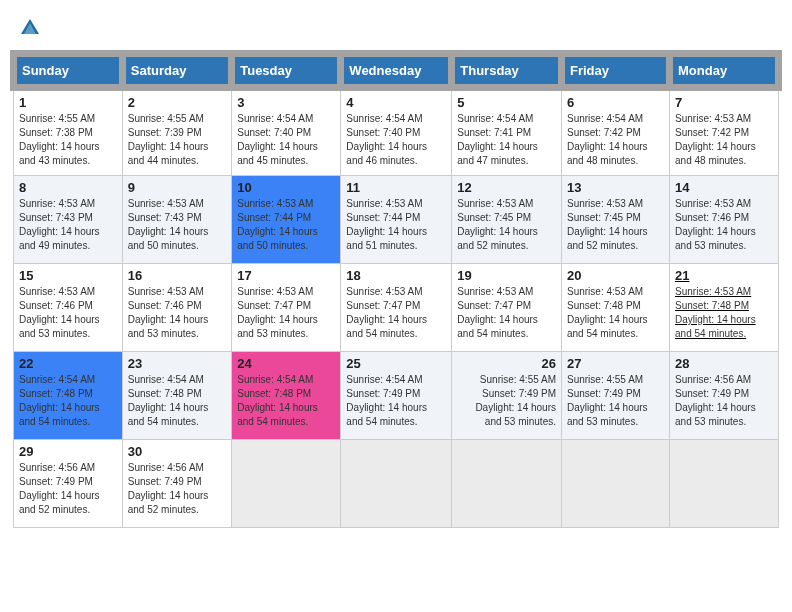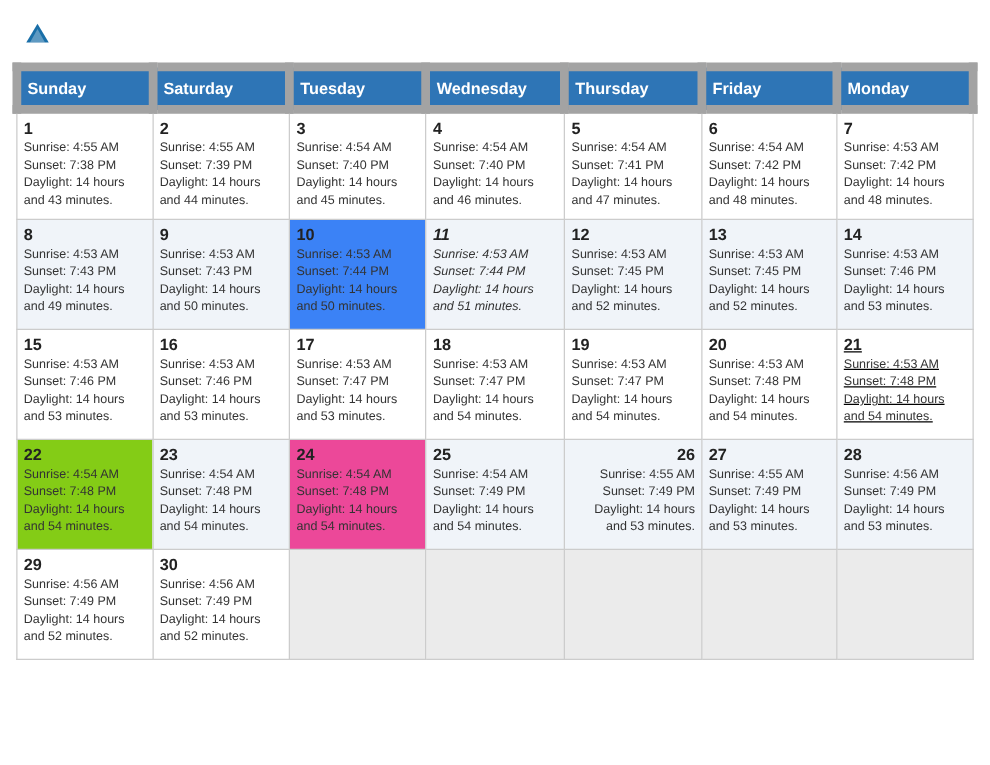--- a/index.html
+++ b/index.html
@@ -155,21 +155,21 @@
         <span class="day-info">Sunrise: 4:53 AM<br>Sunset: 7:43 PM<br>Daylight: 14 hours and 49 minutes.</span>
       </td>
         <td style="background: rgb(240, 244, 249);">
         <span class="day-number">9</span>
         <span class="day-info">Sunrise: 4:53 AM<br>Sunset: 7:43 PM<br>Daylight: 14 hours and 50 minutes.</span>
       </td>
         <td style="background: #3b82f6;">
         <span class="day-number">10</span>
         <span class="day-info">Sunrise: 4:53 AM<br>Sunset: 7:44 PM<br>Daylight: 14 hours and 50 minutes.</span>
       </td>
-        <td style="background: rgb(240, 244, 249); font-style: italic;">
+        <td style="background: rgb(240, 244, 249);">
         <span class="day-number">11</span>
         <span class="day-info">Sunrise: 4:53 AM<br>Sunset: 7:44 PM<br>Daylight: 14 hours and 51 minutes.</span>
       </td>
         <td style="background: rgb(240, 244, 249);">
         <span class="day-number">12</span>
         <span class="day-info">Sunrise: 4:53 AM<br>Sunset: 7:45 PM<br>Daylight: 14 hours and 52 minutes.</span>
       </td>
         <td style="background: rgb(240, 244, 249);">
         <span class="day-number">13</span>
         <span class="day-info">Sunrise: 4:53 AM<br>Sunset: 7:45 PM<br>Daylight: 14 hours and 52 minutes.</span>
@@ -203,21 +203,21 @@
         <td style="background: rgb(255, 255, 255);">
         <span class="day-number">20</span>
         <span class="day-info">Sunrise: 4:53 AM<br>Sunset: 7:48 PM<br>Daylight: 14 hours and 54 minutes.</span>
       </td>
         <td style="background: rgb(255, 255, 255); text-decoration: underline;">
         <span class="day-number">21</span>
         <span class="day-info">Sunrise: 4:53 AM<br>Sunset: 7:48 PM<br>Daylight: 14 hours and 54 minutes.</span>
       </td>
       </tr>
       <tr style="background: rgb(240, 244, 249);">
-        <td style="background: #84cc16;">
+        <td style="background: #3b82f6;">
         <span class="day-number">22</span>
         <span class="day-info">Sunrise: 4:54 AM<br>Sunset: 7:48 PM<br>Daylight: 14 hours and 54 minutes.</span>
       </td>
         <td style="background: rgb(240, 244, 249);">
         <span class="day-number">23</span>
         <span class="day-info">Sunrise: 4:54 AM<br>Sunset: 7:48 PM<br>Daylight: 14 hours and 54 minutes.</span>
       </td>
         <td style="background: #ec4899;">
         <span class="day-number">24</span>
         <span class="day-info">Sunrise: 4:54 AM<br>Sunset: 7:48 PM<br>Daylight: 14 hours and 54 minutes.</span>

